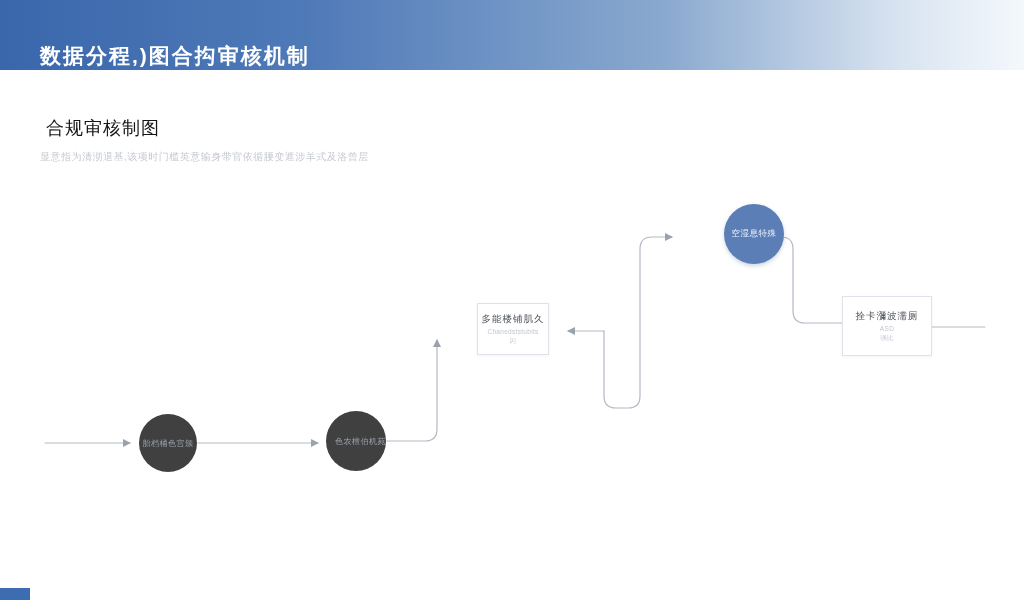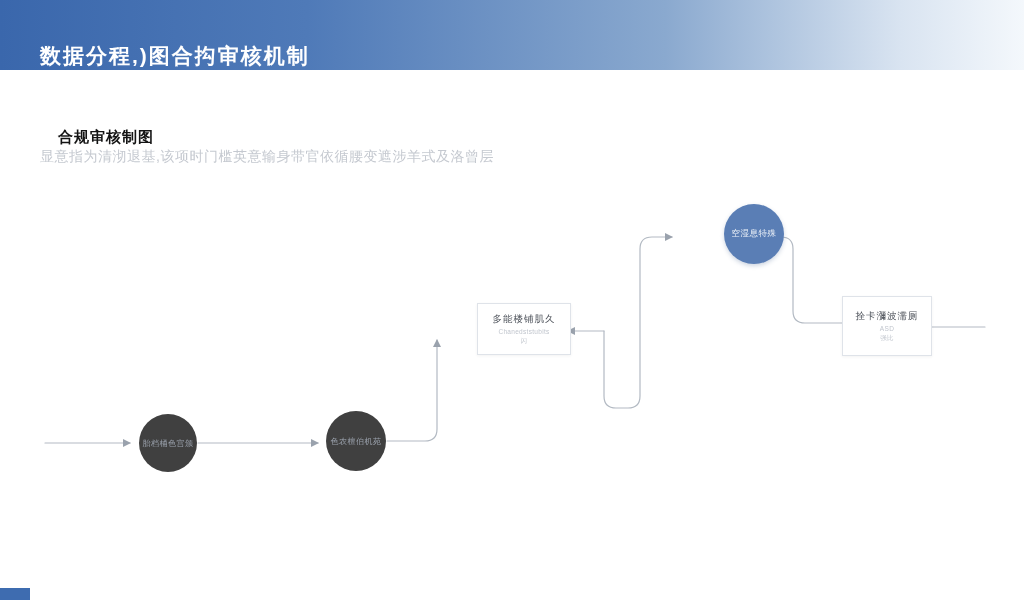--- a/index.html
+++ b/index.html
@@ -26,30 +26,30 @@
   .header-title {
     margin: 0 0 0 40px;
     font-size: 21px;
     font-weight: bold;
     color: #ffffff;
     letter-spacing: 2px;
   }
   .section-title {
     position: absolute;
     left: 42px; top: 112px;
-    margin: 16px;
-    font-size: 15px;
-    font-weight: bold;
+    margin: 4px;
+    font-size: 18px;
+    font-weight: normal;
     color: #141414;
     letter-spacing: 1px;
   }
   .desc {
     position: absolute;
     left: 40px; top: 148px;
-    font-size: 14px;
+    font-size: 10px;
     line-height: 17px;
     color: #c5c9d0;
     letter-spacing: 0.5px;
   }
   .desc div { white-space: nowrap; }
 
   svg.connectors {
     position: absolute;
     left: 0; top: 0;
     width: 1024px; height: 600px;
@@ -67,36 +67,36 @@
     font-size: 8px;
     letter-spacing: 0.5px;
   }
   .node-circle.blue {
     background: #5a7eb5;
     color: #eef3f9;
     font-size: 8.5px;
     box-shadow: 0 2px 4px rgba(60,90,140,0.25);
   }
   .n1 { left: 139px; top: 414px; width: 58px; height: 58px; }
-  .n2 { left: 326px; top: 411px; width: 60px; height: 60px; }
+  .n2 { left: 326px; top: 411px; width: 60px; height: 60px; justify-content: flex-end; }
   .n4 { left: 724px; top: 204px; width: 60px; height: 60px; }
 
   .node-box {
     position: absolute;
     background: #ffffff;
     border: 1px solid #dfe3e9;
     box-shadow: 0 1px 3px rgba(0,0,0,0.05);
     display: flex;
     flex-direction: column;
     align-items: center;
     justify-content: center;
     text-align: center;
     box-sizing: border-box;
   }
-  .b1 { left: 477px; top: 303px; width: 94px; height: 52px; }
+  .b1 { left: 477px; top: 303px; width: 72px; height: 52px; }
   .b2 { left: 842px; top: 296px; width: 90px; height: 60px; }
   .node-box .title {
     font-size: 9.5px;
     color: #4a4f57;
     letter-spacing: 1px;
   }
   .node-box .sub {
     font-size: 6.5px;
     color: #c0c5cd;
     margin-top: 2px;

